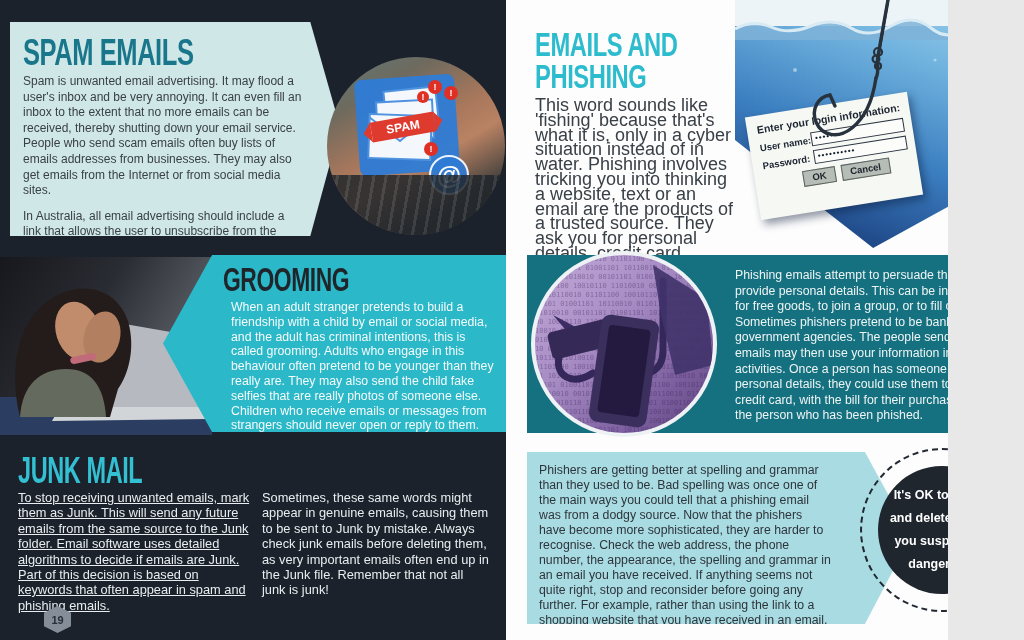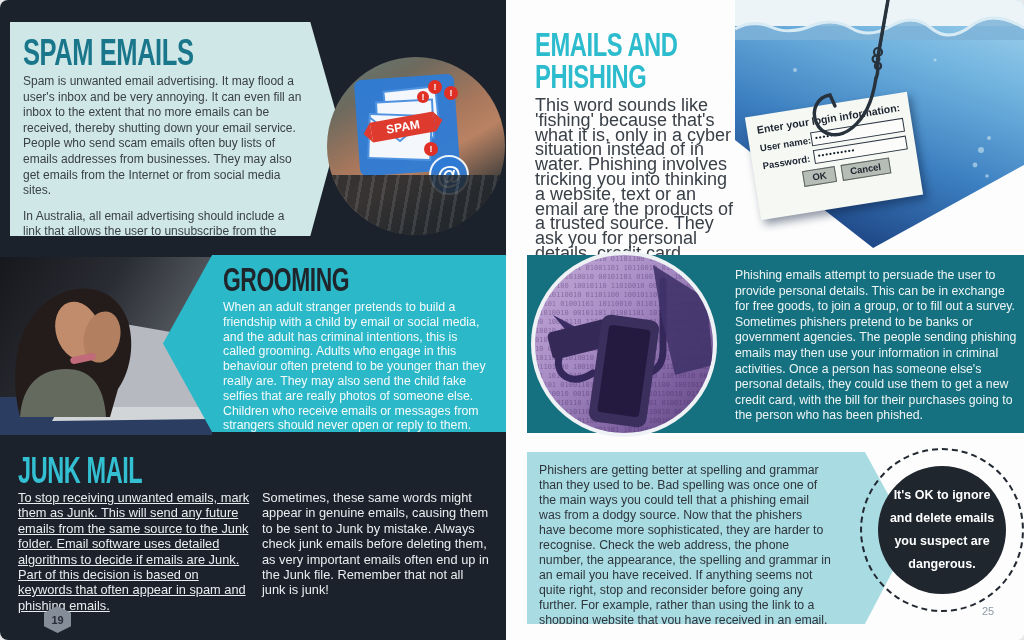--- a/index.html
+++ b/index.html
@@ -1,17 +1,17 @@
 <!DOCTYPE html>
 <html><head>
 <meta charset="utf-8">
 <style>
   html,body{margin:0;padding:0;background:#e8e8e8;}
-  #stage{position:relative;width:1024px;height:640px;overflow:hidden;background:#ffffff;
-         font-family:"Liberation Sans",sans-serif;border-radius:8px;}
+  #stage{position:relative;width:948px;height:640px;overflow:hidden;background:#ffffff;
+         font-family:"Liberation Sans",sans-serif;}
   .abs{position:absolute;}
   
   #left-page{left:0;top:0;width:506px;height:640px;background:#1b222b;}
   #right-page{left:506px;top:0;width:518px;height:640px;background:#fdfdfd;}
   
   .hd{font-weight:700;letter-spacing:-.5px;transform-origin:left top;display:inline-block;white-space:nowrap;}
   
   #spam-panel{left:10px;top:22px;width:330px;height:214px;background:#cfe7e7;
     clip-path:polygon(0 0,91% 0,100% 49%,91% 100%,0 100%);padding:9px 40px 0 13px;box-sizing:border-box;}
   #spam-title{font-size:29px;color:#19768b;transform:scale(.88,1.3);margin:0;}
@@ -22,21 +22,21 @@
   #spam-photo .kb{position:absolute;left:0;top:118px;width:178px;height:60px;
     background:repeating-linear-gradient(100deg,#22262b 0 9px,#3a4046 9px 12px),linear-gradient(#2b3036,#14171b);
     opacity:.85;}
   
   #girl-photo{left:0;top:257px;width:212px;height:178px;overflow:hidden;
     background:linear-gradient(120deg,#17181d 0%,#2a2c33 40%,#585c63 75%,#6b6f76 100%);}
   
   #grooming-panel{left:163px;top:255px;width:343px;height:177px;background:#2bb8c8;
     clip-path:polygon(14.3% 0,100% 0,100% 100%,14.3% 100%,0 50%);padding:6px 14px 15px 60px;box-sizing:border-box;z-index:3;}
   #grooming-title{font-size:26px;color:#1f252b;transform:scale(.88,1.25);margin:0;}
-  #grooming-body{font-size:12.3px;line-height:14.8px;color:#f5fbfb;margin:8px 0 0 0;width:268px;}
+  #grooming-body{font-size:12.3px;line-height:14.8px;color:#f5fbfb;margin:8px 0 0 8px;width:268px;}
   
   #junk-title{left:18px;top:450px;font-size:28px;color:#33c0d2;}
   .junk-col{top:490px;font-size:12.8px;line-height:15.4px;color:#e9edf0;}
   #junk-col1{left:18px;width:234px;text-decoration:underline;}
   #junk-col2{left:262px;width:228px;}
   #page-badge{left:44px;top:606px;width:27px;height:27px;background:#848d98;color:#272e37;
     clip-path:polygon(50% 0,100% 25%,100% 75%,50% 100%,0 75%,0 25%);
     font-size:11px;font-weight:700;display:flex;align-items:center;justify-content:center;}
   
   #phishing-title{left:535px;top:28px;font-size:27px;color:#2cbcce;line-height:26px;transform:scale(.88,1.25);transform-origin:left top;font-weight:700;letter-spacing:-.5px;}

